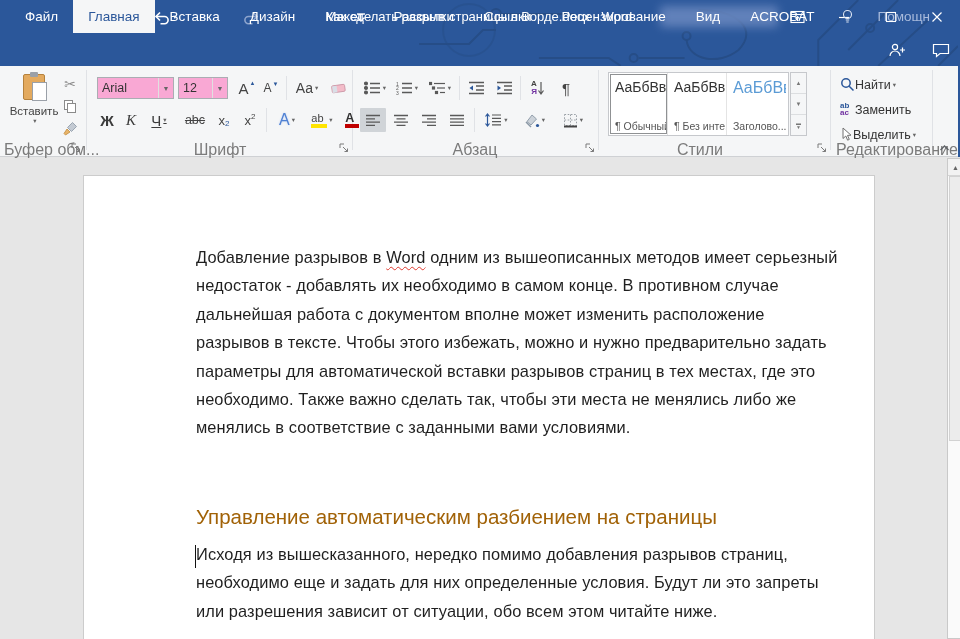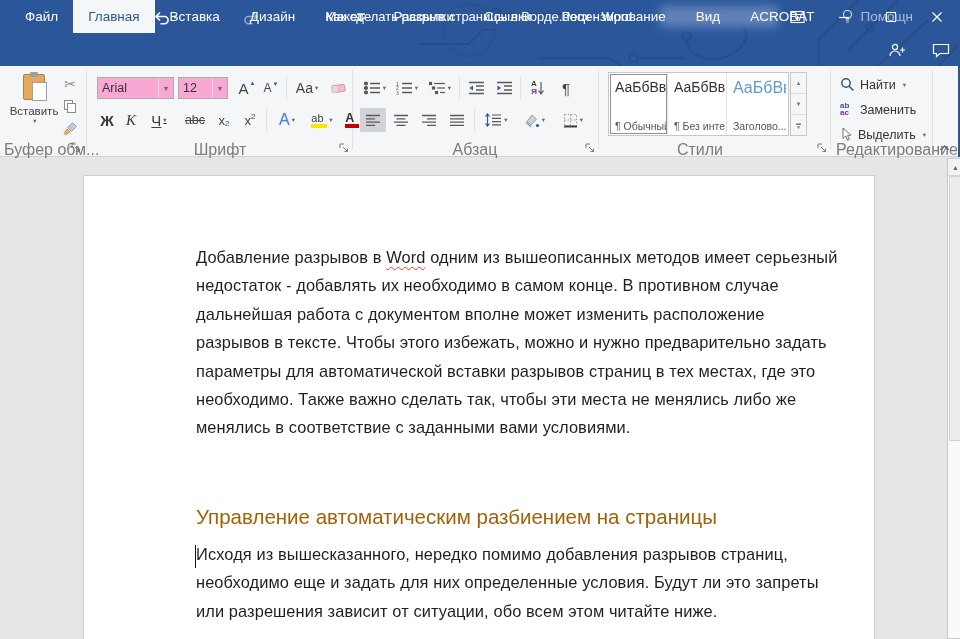--- a/index.html
+++ b/index.html
@@ -12,21 +12,21 @@
   .decor    { position:absolute; left:0; top:0; width:100%; height:66px; z-index:6; pointer-events:none; }
   .qat { position:absolute; left:70px; top:0; height:33px; z-index:8; }
   .qat .qbtn { position:absolute; top:6px; width:26px; height:22px; display:flex; align-items:center; justify-content:center; }
   .title-text { position:absolute; top:0; left:0; width:100%; height:33px; display:flex; align-items:center; justify-content:center; color:#fff; font-size:13px; z-index:7; }
   .blurname { position:absolute; left:660px; top:6px; width:118px; height:21px; background:#6b89c0; opacity:.85; filter:blur(5px); border-radius:3px; z-index:7; }
   .winctl { position:absolute; top:0; height:33px; display:flex; align-items:center; justify-content:center; width:34px; z-index:8; }
 
   .tabs { position:absolute; left:10px; top:0; height:33px; display:flex; align-items:stretch; z-index:8; }
   .tab { padding:0 15px; display:flex; align-items:center; color:#fff; font-size:13.5px; white-space:nowrap; }
   .tab.active { background:#f5f6f7; color:#2b579a; }
-  .tellme { display:flex; align-items:center; gap:6px; padding:0 12px; color:#a9bbdc; font-size:13.5px; }
+  .tellme { display:flex; align-items:center; gap:23px; padding:0 12px; color:#a9bbdc; font-size:13.5px; }
   .tabicons { position:absolute; top:33px; height:33px; right:8px; display:flex; align-items:center; gap:26px; z-index:8; }
 
   
   .ribbon { position:absolute; left:0; top:66px; width:100%; height:91px; background:#f5f6f7; border-bottom:1px solid #cfd1d4; z-index:4; }
   .gdiv { position:absolute; top:4px; height:80px; width:1px; background:#e0e2e6; }
   .glabel { position:absolute; top:75px; font-size:16px; color:#7b7b7b; text-align:center; white-space:nowrap; }
   .launcher { position:absolute; top:76px; width:12px; height:12px; }
   .rbtn { position:absolute; display:flex; align-items:center; justify-content:center; color:#444; }
   .combo { position:absolute; height:22px; background:#f9a8d4; border:1px solid #abadb3; font-size:12.5px; color:#333; display:flex; align-items:center; }
   .combo .cv { flex:1; padding:0 4px; overflow:hidden; white-space:nowrap; }
@@ -46,21 +46,21 @@
   .stylegal { position:absolute; left:608px; top:6px; width:181px; height:64px; background:#fff; border:1px solid #c6c8cc; display:flex; }
   .stylecard { width:59px; padding:6px 3px 3px 6px; display:flex; flex-direction:column; justify-content:space-between; border-right:1px solid #e4e4e4; overflow:hidden; }
   .stylecard.sel { outline:1px solid #8f9193; outline-offset:-2px; }
   .sprev { font-size:14px; color:#333; white-space:nowrap; }
   .sprev.blue { color:#5b9bd5; font-size:16px; }
   .sname { font-size:10.5px; color:#555; white-space:nowrap; }
   .galscroll { position:absolute; left:790px; top:6px; width:17px; height:64px; border:1px solid #c6c8cc; background:#f5f6f7; display:flex; flex-direction:column; }
   .galscroll div { flex:1; display:flex; align-items:center; justify-content:center; font-size:6px; color:#777; border-bottom:1px solid #dcdee0; }
 
   
-  .editrow { position:absolute; left:840px; display:flex; align-items:center; gap:5px; font-size:12.5px; color:#333; }
+  .editrow { position:absolute; left:840px; display:flex; align-items:center; font-size:12.5px; color:#333; }
 
   
   .docarea { position:absolute; left:8px; top:157px; width:100%; height:482px; background:#e6e6e6; }
   .page { position:absolute; left:75px; top:18px; width:792px; height:470px; background:#fff; border:1px solid #cccccc; }
   .bodytext { position:absolute; left:112px; font-size:16.4px; line-height:28.4px; color:#1f1f1f; white-space:pre; letter-spacing:.1px; }
   .p1 { top:67px; }
   .heading { position:absolute; left:112px; top:327px; font-size:20.5px; line-height:28px; color:#a16207; white-space:pre; }
   .p2 { top:364px; }
   .squiggle { text-decoration:underline; text-decoration-style:wavy; text-decoration-color:#e0392e; text-decoration-thickness:1px; text-underline-offset:3px; }
   .caret { position:absolute; left:111px; top:369px; width:1.4px; height:23px; background:#111; }

